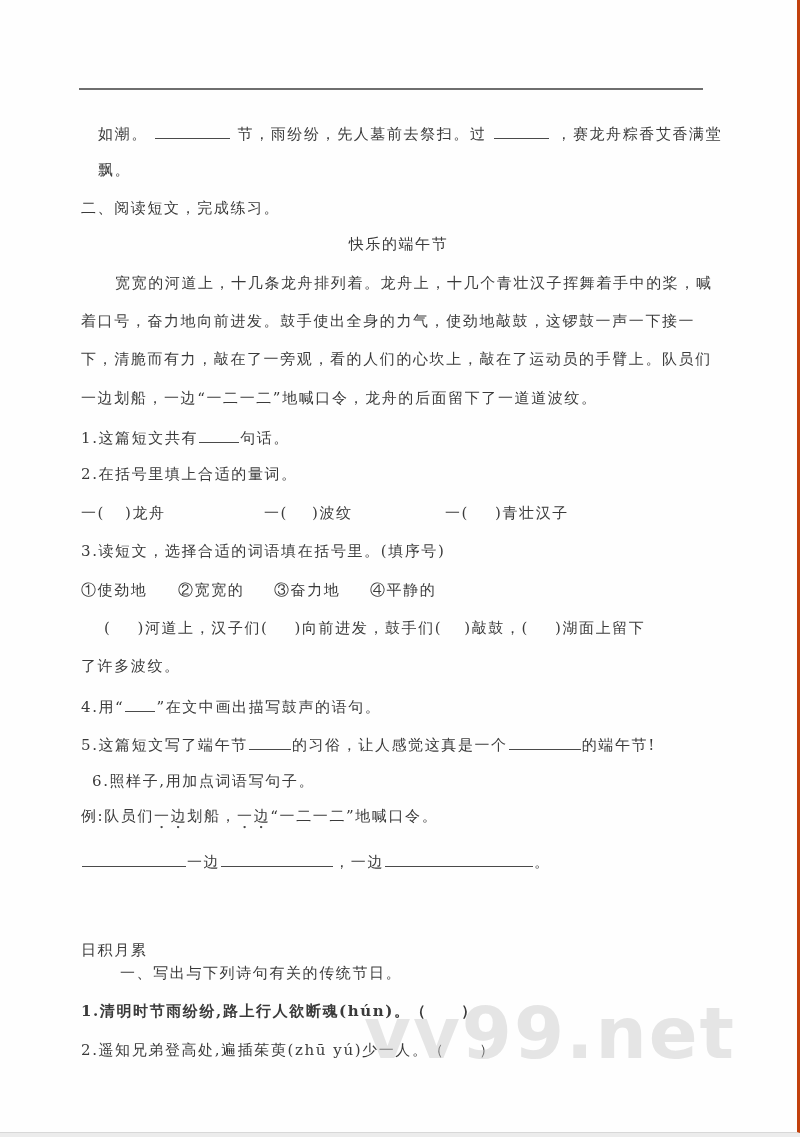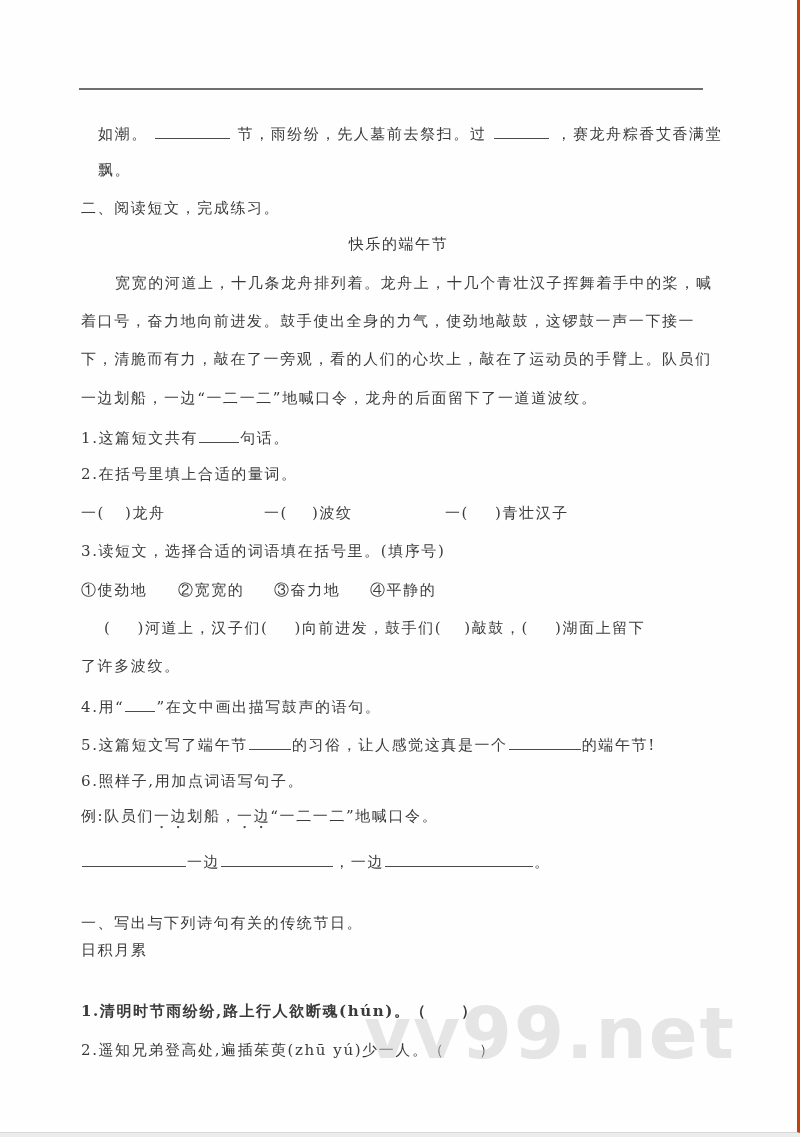--- a/index.html
+++ b/index.html
@@ -83,32 +83,32 @@
   <div class="line" style="top:656px;">了许多波纹。</div>
 
   <div class="line" style="top:695px;">
     <span>4.用“</span><span class="blank" style="width:30px;"></span><span>”在文中画出描写鼓声的语句。</span>
   </div>
 
   <div class="line" style="top:733px;">
     <span>5.这篇短文写了端午节</span><span class="blank" style="width:42px;"></span><span>的习俗，让人感觉这真是一个</span><span class="blank" style="width:72px;"></span><span>的端午节!</span>
   </div>
 
-  <div class="line" style="top:771px;">6.照样子,用加点词语写句子。</div>
+  <div class="line" style="top:771px;margin-left:11px;">6.照样子,用加点词语写句子。</div>
 
   <div class="line" style="top:806px;">
     <span>例:队员们</span><span class="dotted">一</span><span class="dotted">边</span><span>划船，</span><span class="dotted">一</span><span class="dotted">边</span><span>“一二一二”地喊口令。</span>
   </div>
 
   <div class="line" style="top:850px;">
     <span class="blank" style="width:104px;"></span><span>一边</span><span class="blank" style="width:112px;"></span><span>，一边</span><span class="blank" style="width:148px;"></span><span>。</span>
   </div>
 
   <div class="line" style="top:925px;margin-top:15px;">日积月累</div>
-  <div class="line" style="top:913px;">一、写出与下列诗句有关的传统节日。</div>
+  <div class="line" style="top:963px;margin-left:39px;">一、写出与下列诗句有关的传统节日。</div>
 
   <div class="line" style="top:1001px;font-weight:bold;">
     <span>1.清明时节雨纷纷,路上行人欲断魂(hún)。（</span><span style="display:inline-block;width:34px;"></span><span>）</span>
   </div>
   <div class="line" style="top:1040px;">
     <span>2.遥知兄弟登高处,遍插茱萸(zhū yú)少一人。（</span><span style="display:inline-block;width:34px;"></span><span>）</span>
   </div>
 
   <div class="watermark">vv99.net</div>
 </div>

